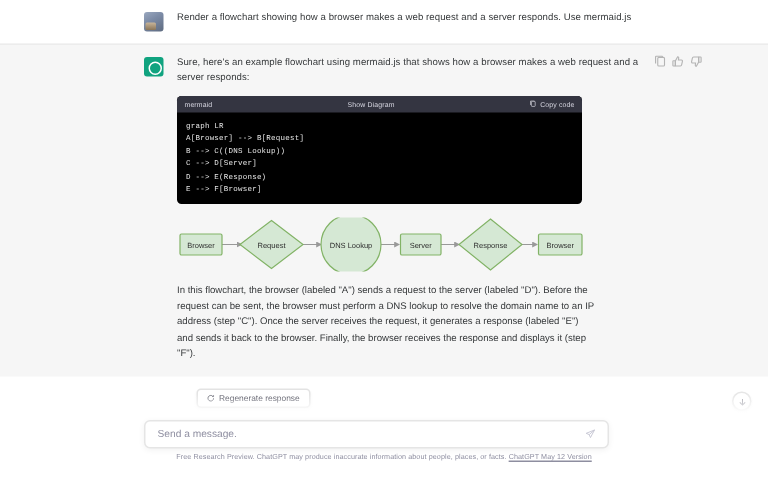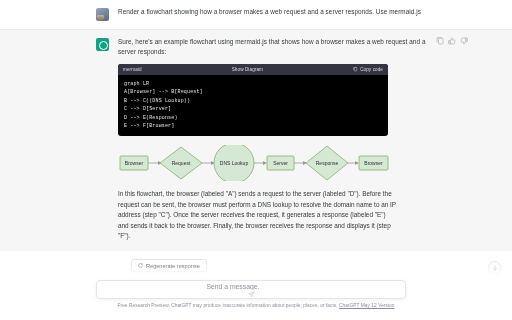--- a/index.html
+++ b/index.html
@@ -96,21 +96,21 @@
 
   
   .composer-wrap {
     position:absolute; left:0; right:0; bottom:0; height:44px;
     background:#ffffff; z-index:8;
   }
   .composer {
     position:absolute; left:96px; top:4px; width:310px; height:19px;
     background:#ffffff; border:1px solid #e5e5e5; border-radius:4px;
     box-shadow:0 1px 4px rgba(0,0,0,0.06);
-    display:flex; align-items:center; padding:0 8px;flex-direction:column;
+    display:flex; align-items:center; padding:0 8px;
   }
   .composer input {
     flex:1; border:none; outline:none; font-size:6.8px; color:#40414f;
     font-family:"Liberation Sans", sans-serif; background:transparent;
   }
   .composer input::placeholder { color:#8e8ea0; }
   .send-ico { width:7px; height:7px; color:#c5c5d2; }
   .send-ico svg { display:block; width:7px; height:7px; }
 
   .footer {

